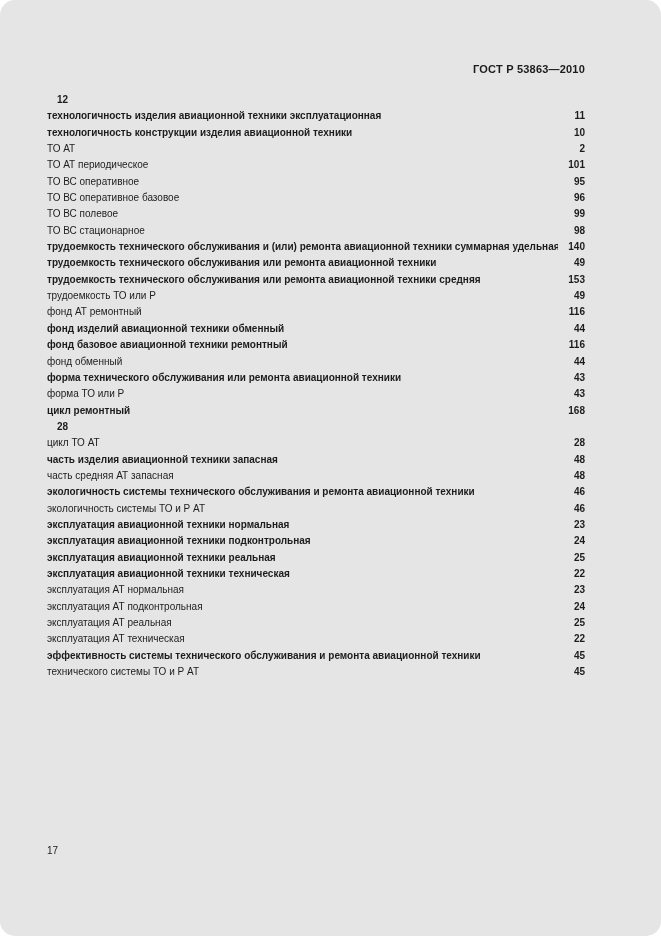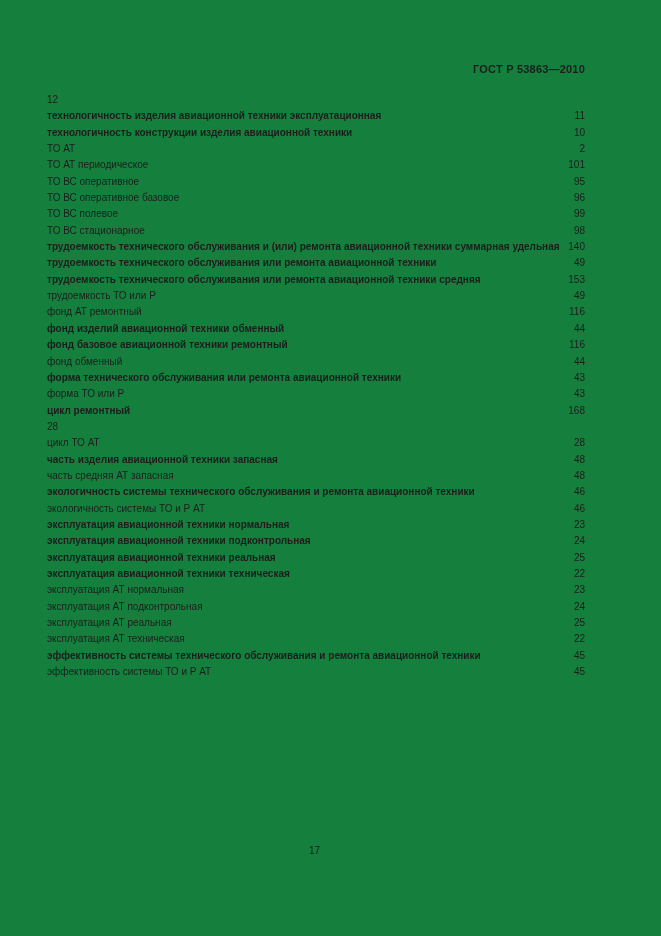--- a/index.html
+++ b/index.html
@@ -1,23 +1,24 @@
 <!DOCTYPE html>
 <html><head>
 <meta charset="utf-8">
 <style>
   html, body { margin: 0; padding: 0; background: #ffffff; }
   .page {
     position: relative;
     width: 661px;
     height: 936px;
-    background: #15803d;
+    background: #e5e5e5;
     font-family: "Liberation Sans", sans-serif;
     color: #1c1c1c;
     overflow: hidden;
+    border-radius: 15px;
   }
   .doc-header {
     position: absolute;
     top: 63px;
     left: 47px;
     right: 76px;
     text-align: right;
     font-size: 11px;
     font-weight: bold;
     letter-spacing: 0.2px;
@@ -31,27 +32,27 @@
   .index-row {
     display: flex;
     justify-content: space-between;
     align-items: baseline;
     height: 16.35px;
     font-size: 10px;
     line-height: 16.35px;
   }
   .index-row .term { font-weight: normal; white-space: nowrap; overflow: hidden; }
   .index-row.bold .term { font-weight: bold; }
-  .index-row .pageno { font-weight: normal; margin-left: 0; white-space: nowrap; }
+  .index-row .pageno { font-weight: bold; margin-left: 10px; white-space: nowrap; }
   .page-footer {
     position: absolute;
     top: 845px;
     left: 47px;
     right: 79px;
-    text-align: center;
+    text-align: left;
     font-size: 10px;
   }
 </style>
 </head>
 <body>
 
 <div class="page">
   <div class="doc-header">ГОСТ Р 53863—2010</div>
 
   <div class="index-list">
@@ -187,19 +188,19 @@
   </div>
       <div class="index-row">
     <span class="term">эксплуатация АТ техническая</span>
     <span class="pageno">22</span>
   </div>
       <div class="index-row bold">
     <span class="term">эффективность системы технического обслуживания и ремонта авиационной техники</span>
     <span class="pageno">45</span>
   </div>
       <div class="index-row">
-    <span class="term">эффективность системы ТО и Р АТ</span>
+    <span class="term">технического системы ТО и Р АТ</span>
     <span class="pageno">45</span>
   </div>
     </div>
 
   <div class="page-footer">17</div>
 </div>
 
 </body></html>

